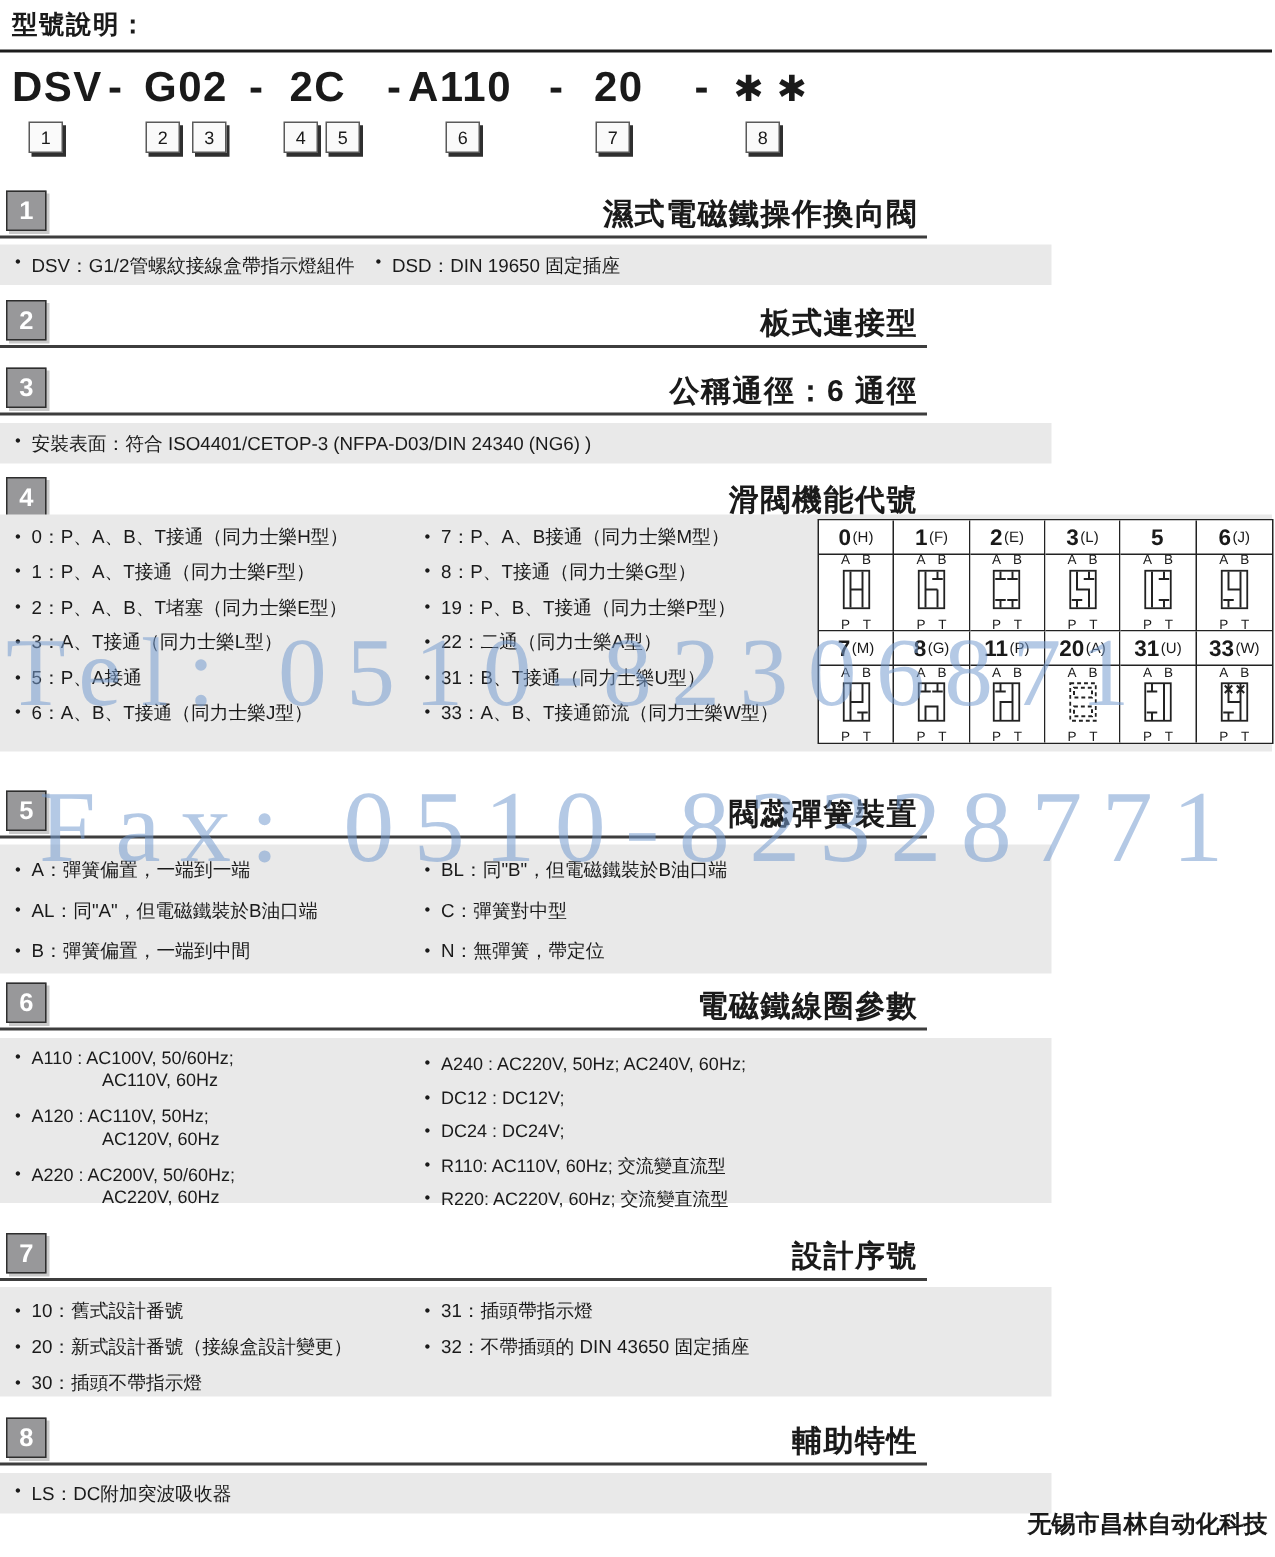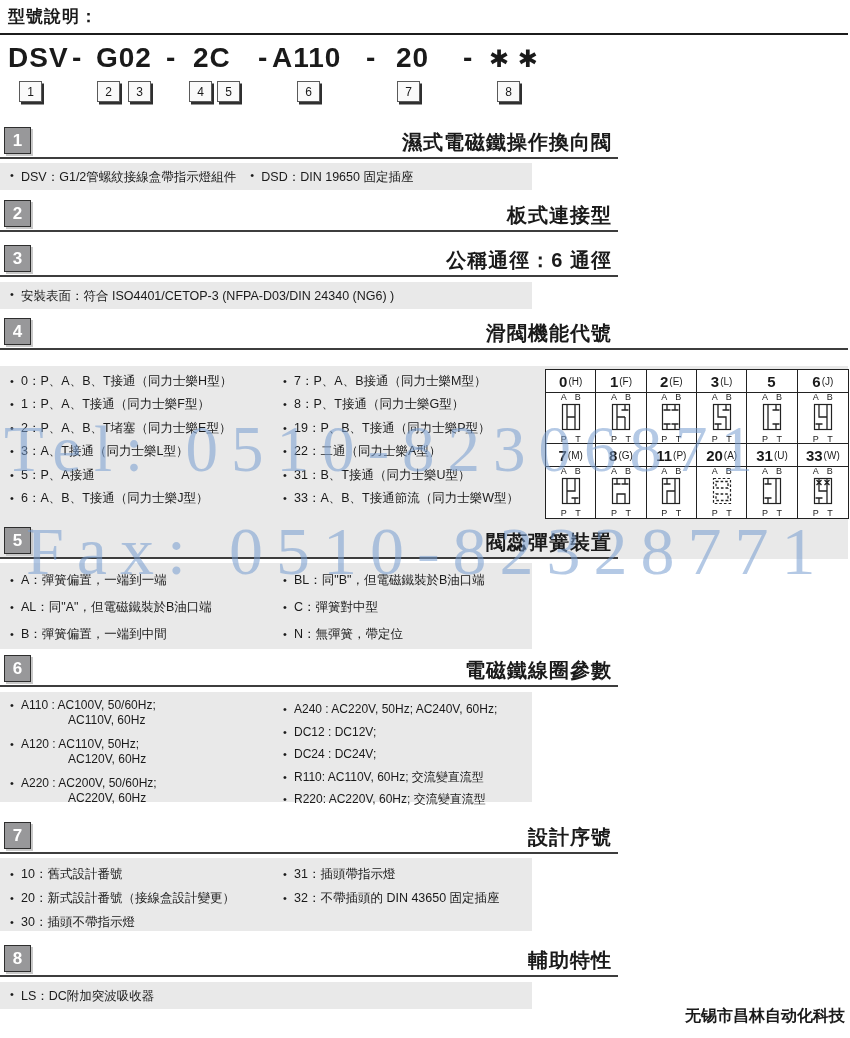--- a/index.html
+++ b/index.html
@@ -19,21 +19,21 @@
   
   .sec-head{position:absolute;left:0;width:618px;height:32px;}
   .badge{position:absolute;left:4px;top:0;width:25px;height:25px;background:#98989a;color:#fff;
          font-size:17px;font-weight:bold;display:flex;align-items:center;justify-content:center;
          border:1px solid #2e2e2e;box-shadow:2px 2px 0 #c9c9c9;}
   .sec-title{position:absolute;right:6px;top:2px;font-size:20px;font-weight:bold;letter-spacing:1px;white-space:nowrap;}
   .rule{position:absolute;left:0;top:30px;width:618px;height:2px;background:#3d3d3d;}
   .sec-head.wide .rule{width:848px;}
 
   
-  .graybar{position:absolute;left:0;width:532px;background:#e9e9e9;}
+  .graybar{position:absolute;left:0;width:701px;background:#e9e9e9;}
   .graybar.wide{width:848px;}
   .bar-line{padding:6px 0 0 10px;font-size:12.5px;display:flex;gap:14px;white-space:nowrap;}
   .li{position:relative;padding-left:11px;white-space:nowrap;font-size:12.5px;}
   .li::before{content:"•";position:absolute;left:0;top:0;font-size:11px;}
   .colL{position:absolute;left:10px;top:4px;width:268px;}
   .colR{position:absolute;left:283px;top:4px;width:330px;}
   .lh23 .li{line-height:23.4px;}
   .lh27 .li{line-height:27px;}
   .lh24 .li{line-height:24px;}
   .coil-item{margin-bottom:9px;font-size:12px;line-height:15px;}
@@ -119,21 +119,21 @@
     <div class="bar-line">
       <span class="li">安裝表面：符合 ISO4401/CETOP-3 (NFPA-D03/DIN 24340 (NG6) )</span>
     </div>
   </div>
 
   <div class="sec-head wide" style="top:318px">
     <div class="badge">4</div>
     <div class="sec-title">滑閥機能代號</div>
     <div class="rule"></div>
   </div>
-  <div class="graybar wide" style="top:366px;height:193px">
+  <div class="graybar wide" style="top:343px;height:158px">
     <div class="colL lh23">
       <div class="li">0：P、A、B、T接通（同力士樂H型）</div>
       <div class="li">1：P、A、T接通（同力士樂F型）</div>
       <div class="li">2：P、A、B、T堵塞（同力士樂E型）</div>
       <div class="li">3：A、T接通（同力士樂L型）</div>
       <div class="li">5：P、A接通</div>
       <div class="li">6：A、B、T接通（同力士樂J型）</div>
     </div>
     <div class="colR lh23">
       <div class="li">7：P、A、B接通（同力士樂M型）</div>

